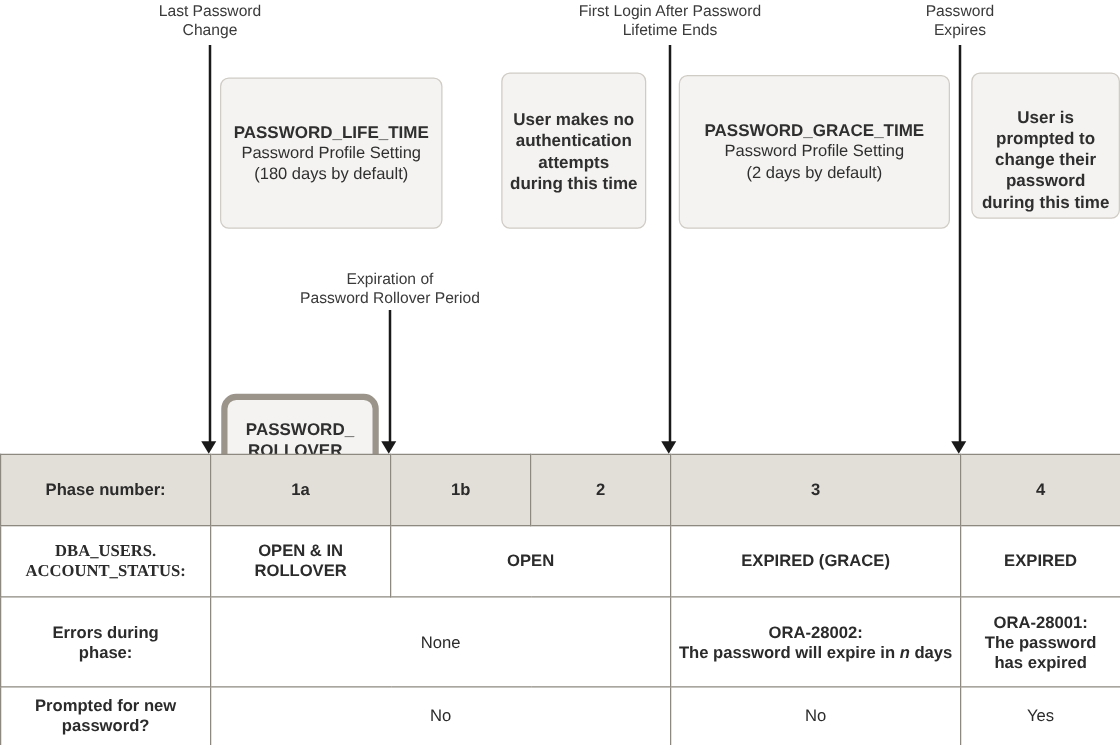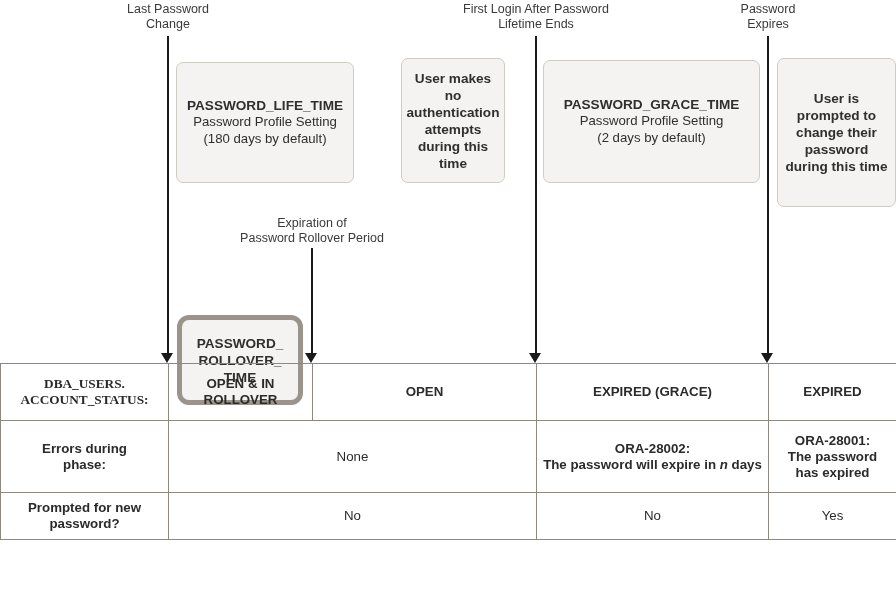--- a/index.html
+++ b/index.html
@@ -152,52 +152,60 @@
 <div class="arrowhead" style="left:761px; top:353px;"></div>
 
 <div class="infobox" style="left:176px; top:62px; width:178px; height:121px;">
   <div class="txt">
     <span class="b">PASSWORD_LIFE_TIME</span><br>
     <span>Password Profile Setting</span><br>
     <span>(180 days by default)</span>
   </div>
 </div>
 
-<div class="infobox bold-all" style="left:401px; top:58px; width:104px; height:125px;">
+<div class="infobox bold-all" style="left:401px; top:58px; width:116px; height:125px;">
   <div class="txt">User makes no authentication attempts during this time</div>
 </div>
 
 <div class="infobox" style="left:543px; top:60px; width:217px; height:123px;">
   <div class="txt">
     <span class="b">PASSWORD_GRACE_TIME</span><br>
     <span>Password Profile Setting</span><br>
     <span>(2 days by default)</span>
   </div>
 </div>
 
-<div class="infobox bold-all" style="left:777px; top:58px; width:119px; height:149px;">
+<div class="infobox bold-all" style="left:777px; top:58px; width:119px; height:117px;align-items:flex-end;">
   <div class="txt">User is prompted to change their password during this time</div>
 </div>
 
 <div class="rollover-box" style="left:177px; top:271px; width:126px; height:90px;">
   <div class="txt" style="white-space:pre-line;">PASSWORD_
 ROLLOVER_
 TIME</div>
 </div>
 
 <table class="phase-table">
   <colgroup>
     <col style="width:168px">
       <col style="width:144px">
       <col style="width:112px">
     <col style="width:112px">
       <col style="width:232px">
       <col style="width:128px">
   </colgroup>
   <tbody>
+    <tr class="head">
+      <td class="rowhead">Phase number:</td>
+      <td>1a</td>
+      <td>1b</td>
+      <td>2</td>
+      <td>3</td>
+      <td>4</td>
+    </tr>
     <tr class="r2">
       <td class="rowhead" style="white-space:pre-line;font-family:Liberation Serif, serif;">DBA_USERS.
 ACCOUNT_STATUS:</td>
       <td style="white-space:pre-line;">OPEN &amp; IN
 ROLLOVER</td>
       <td colspan="2">OPEN</td>
       <td>EXPIRED (GRACE)</td>
       <td>EXPIRED</td>
     </tr>
     <tr class="r3">

